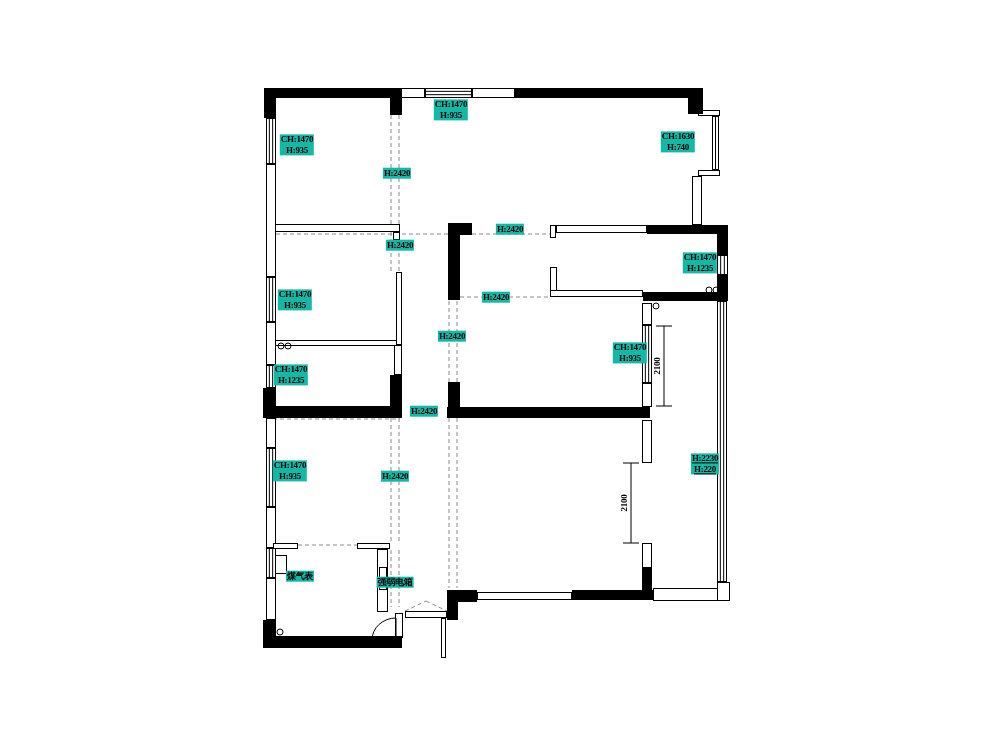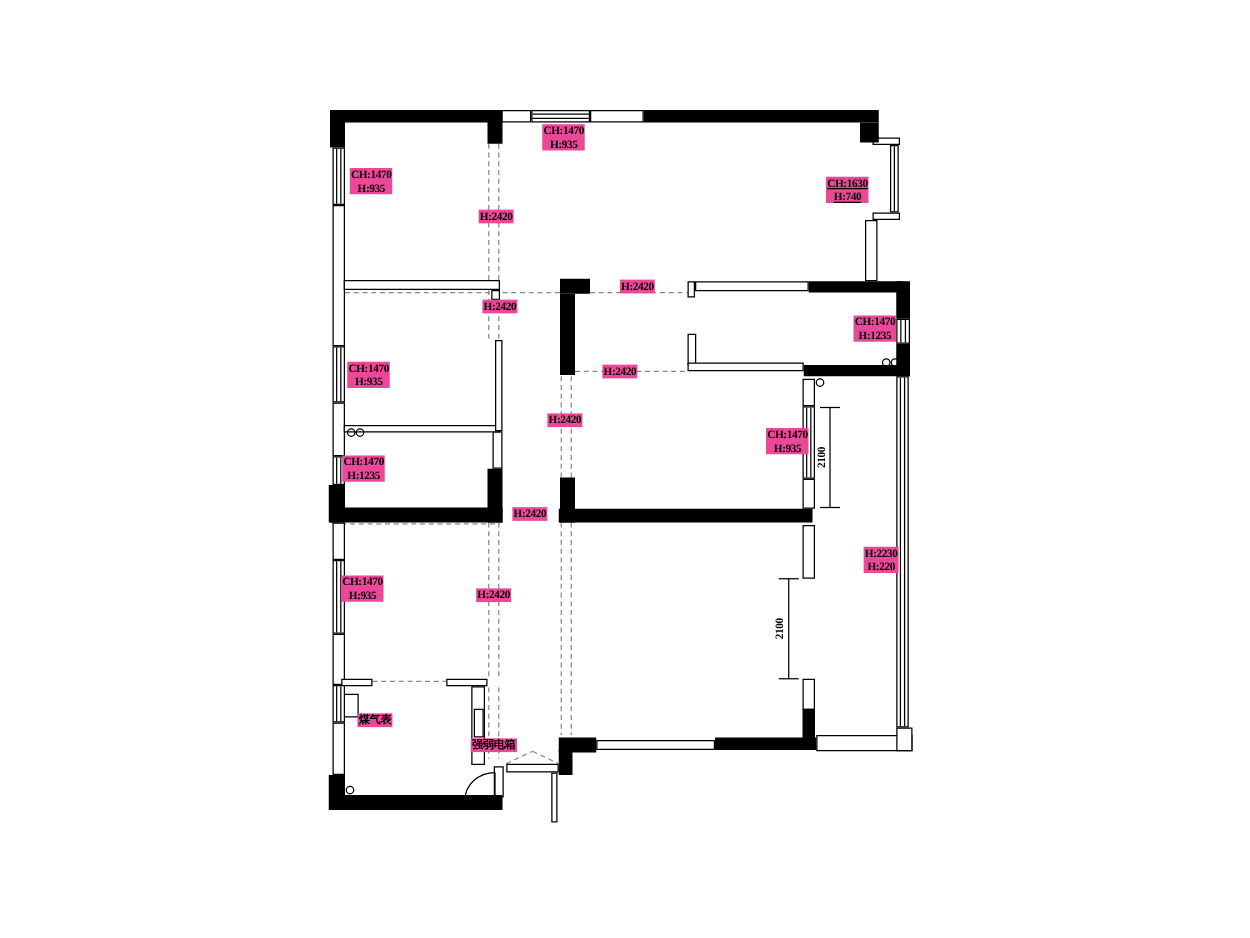--- a/index.html
+++ b/index.html
@@ -1,21 +1,21 @@
 <!DOCTYPE html>
 <html><head>
 <meta charset="utf-8">
 <style>
   html,body{margin:0;padding:0;background:#ffffff;}
   #stage{position:relative;width:1000px;height:750px;background:#ffffff;overflow:hidden;
          font-family:"Liberation Serif",serif;}
   #fp-svg{position:absolute;left:0;top:0;}
   .fp-label{position:absolute;transform:translate(-50%,-50%);
             font:bold 9px/1.18 "Liberation Serif",serif;letter-spacing:-0.3px;
-            color:#000;background:#ec4899;text-align:center;white-space:pre;padding:0 1px;}
+            color:#000;background:#14b8a6;text-align:center;white-space:pre;padding:0 1px;}
   .fp-label.rot{transform:translate(-50%,-50%) rotate(-90deg);background:transparent;}
 </style>
 </head>
 <body>
 
 <div id="stage">
   <svg id="fp-svg" width="1000" height="750" viewBox="0 0 1000 750">
       <line x1="391" y1="115" x2="391" y2="224" stroke="#8a8a8a" stroke-width="1" stroke-dasharray="4 3"></line>
       <line x1="399" y1="115" x2="399" y2="224" stroke="#8a8a8a" stroke-width="1" stroke-dasharray="4 3"></line>
       <line x1="391" y1="232" x2="391" y2="272" stroke="#8a8a8a" stroke-width="1" stroke-dasharray="4 3"></line>
@@ -132,39 +132,39 @@
       <line x1="656" y1="406" x2="672" y2="406" stroke="#000000" stroke-width="1"></line>
       <line x1="631" y1="463" x2="631" y2="543" stroke="#000000" stroke-width="1"></line>
       <line x1="623" y1="463" x2="639" y2="463" stroke="#000000" stroke-width="1"></line>
       <line x1="623" y1="543" x2="639" y2="543" stroke="#000000" stroke-width="1"></line>
     </svg>
   <div id="labels-layer">
       <div class="fp-label" style="left: 297px; top: 145px;">CH:1470
 H:935</div>
       <div class="fp-label" style="left: 451px; top: 110px;">CH:1470
 H:935</div>
-      <div class="fp-label" style="left: 678px; top: 152px; text-decoration: underline;">CH:1630
+      <div class="fp-label" style="left: 678px; top: 142px;">CH:1630
 H:740</div>
       <div class="fp-label" style="left: 295px; top: 300px;">CH:1470
 H:935</div>
       <div class="fp-label" style="left: 291px; top: 375px;">CH:1470
 H:1235</div>
       <div class="fp-label" style="left: 700px; top: 263px;">CH:1470
 H:1235</div>
       <div class="fp-label" style="left: 630px; top: 353px;">CH:1470
 H:935</div>
       <div class="fp-label" style="left: 290px; top: 471px;">CH:1470
 H:935</div>
-      <div class="fp-label" style="left: 705px; top: 448px;">H:2230
+      <div class="fp-label" style="left: 705px; top: 464px; text-decoration: underline;">H:2230
 H:220</div>
       <div class="fp-label" style="left: 397px; top: 173px;">H:2420</div>
       <div class="fp-label" style="left: 400px; top: 245px;">H:2420</div>
       <div class="fp-label" style="left: 510px; top: 229px;">H:2420</div>
       <div class="fp-label" style="left: 496px; top: 297px;">H:2420</div>
       <div class="fp-label" style="left: 452px; top: 336px;">H:2420</div>
       <div class="fp-label" style="left: 424px; top: 411px;">H:2420</div>
       <div class="fp-label" style="left: 395px; top: 476px;">H:2420</div>
       <div class="fp-label rot" style="left: 657px; top: 366px;">2100</div>
       <div class="fp-label rot" style="left: 624px; top: 503px;">2100</div>
       <div class="fp-label" style="left: 300px; top: 576px;">煤气表</div>
-      <div class="fp-label" style="left: 395px; top: 582px; margin-top: 14px;">强弱电箱</div>
+      <div class="fp-label" style="left: 395px; top: 582px;">强弱电箱</div>
     </div>
 </div>
 
 </body></html>

